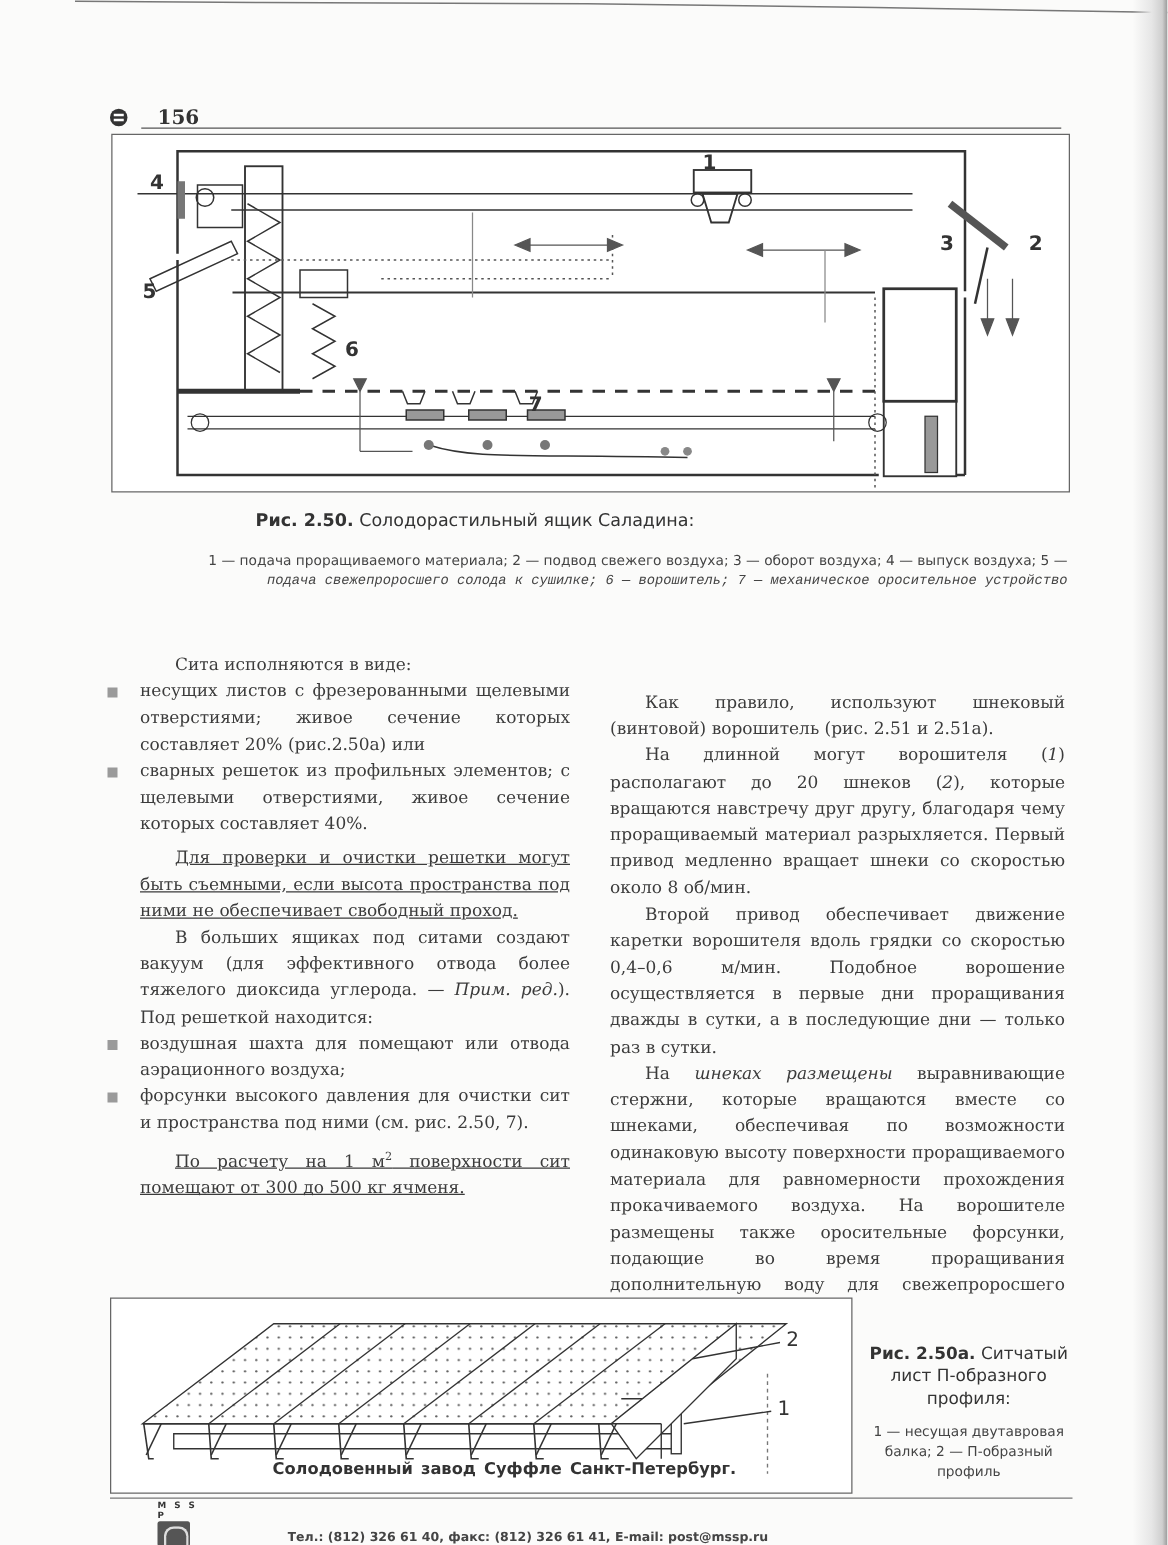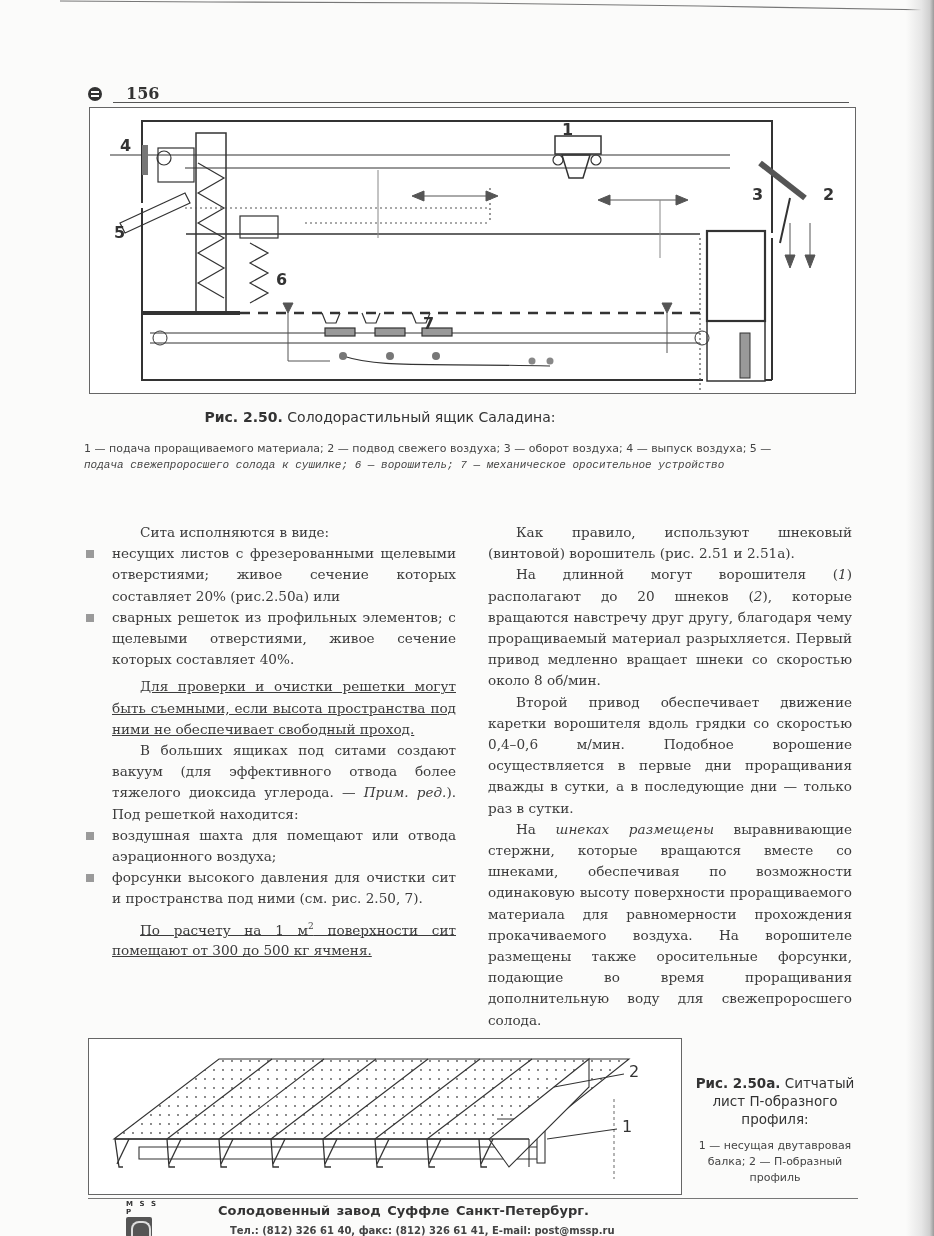--- a/index.html
+++ b/index.html
@@ -28,28 +28,28 @@
 
   .fig1 { position:absolute; left:89px; top:107px; width:765px; height:285px; border:1.5px solid #666; background:#fff; }
   .fig1 svg, .fig2 svg { position:absolute; left:0; top:0; }
 
   .cap-title {
     position:absolute; left:0; width:760px; top:409px; text-align:center;
     font-family:"DejaVu Sans","Liberation Sans",sans-serif; font-size:14px; color:#333;
   }
   .cap-title b { font-weight:bold; }
   .cap-legend {
-    position:absolute; left:84px; width:770px; top:441px; text-align:left;
+    position:absolute; left:84px; width:770px; top:441px; text-align:right;
     font-family:"DejaVu Sans","Liberation Sans",sans-serif; font-size:11px; line-height:16px; color:#444;
   }
   .cap-legend .l2 { font-style:italic;font-family:Liberation Mono, monospace; }
 
   .col { position:absolute; font-size:13.6px; line-height:21.2px; text-align:justify; color:#3b3b3b; }
   .col-left { left:112px; top:522px; width:344px; }
-  .col-right { left:488px; top:522px; width:364px; }
+  .col-right { left:488px; top:552px; width:364px; }
   .col p { margin:0; text-indent:28px; }
   .col p.gap { margin-top:6px;text-decoration:underline; }
   .col ul { list-style:none; margin:0; padding:0; }
   .col li { position:relative; padding-left:0; }
   .col li .bullet {
     position:absolute; left:-26px; top:7px; width:8px; height:8px; background:#9a9a9a;
   }
   .it { font-style:italic; }
 
   .fig2 { position:absolute; left:88px; top:1038px; width:592px; height:155px; border:1.5px solid #666; background:#fff; }
@@ -59,21 +59,21 @@
   }
   .cap2 .t { font-size:13.5px; line-height:18px; }
   .cap2 .l { font-size:11px; line-height:16px; margin-top:10px; color:#444; }
 
   .footer-rule { position:absolute; left:88px; top:1198px; width:770px; border-top:1.5px solid #777; }
   .footer-logo { position:absolute; left:126px; top:1200px; width:42px; height:36px; }
   .footer-logo .mssp { font-family:"DejaVu Sans",sans-serif; font-size:7px; font-weight:bold; letter-spacing:2px; color:#333; }
   .footer-logo .emb { width:26px; height:20px; background:#555; margin-top:1px; border-radius:2px; position:relative; overflow:hidden; }
   .footer-logo .emb::after { content:""; position:absolute; left:5px; top:4px; width:16px; height:14px; border-radius:8px 8px 0 0; border:2px solid #ddd; border-bottom:none; }
   .footer-title {
-    position:absolute; left:218px; top:1203px; font-family:"DejaVu Sans","Liberation Sans",sans-serif;
+    position:absolute; left:218px; top:1168px; font-family:"DejaVu Sans","Liberation Sans",sans-serif;
     font-size:13px; font-weight:bold; color:#333; word-spacing:2px;
   }
   .footer-contact {
     position:absolute; left:230px; top:1225px; font-family:"DejaVu Sans","Liberation Sans",sans-serif;
     font-size:10px; font-weight:bold; color:#444; white-space:nowrap; height:11px; overflow:hidden;
   }
 </style>
 </head>
 <body>
 

